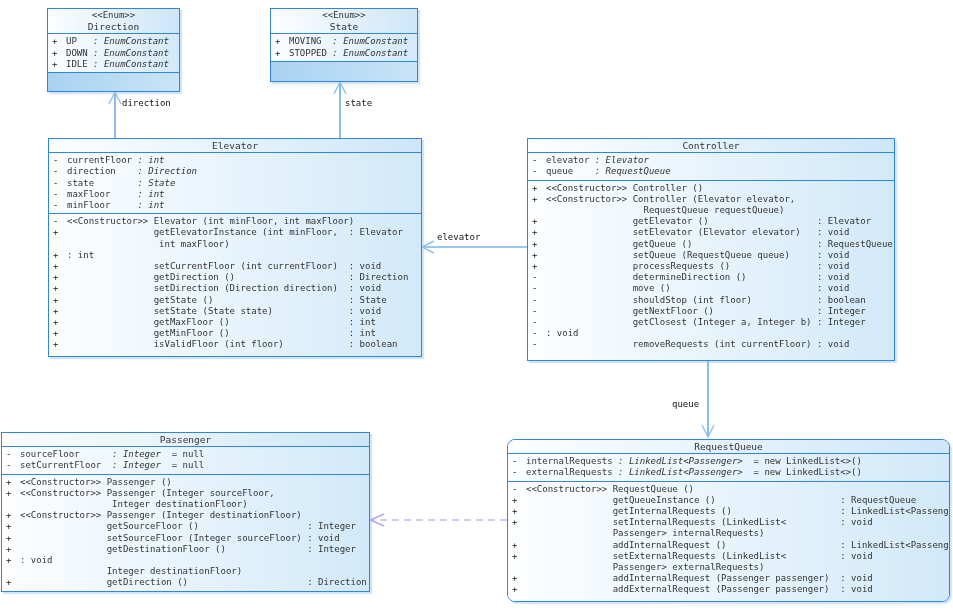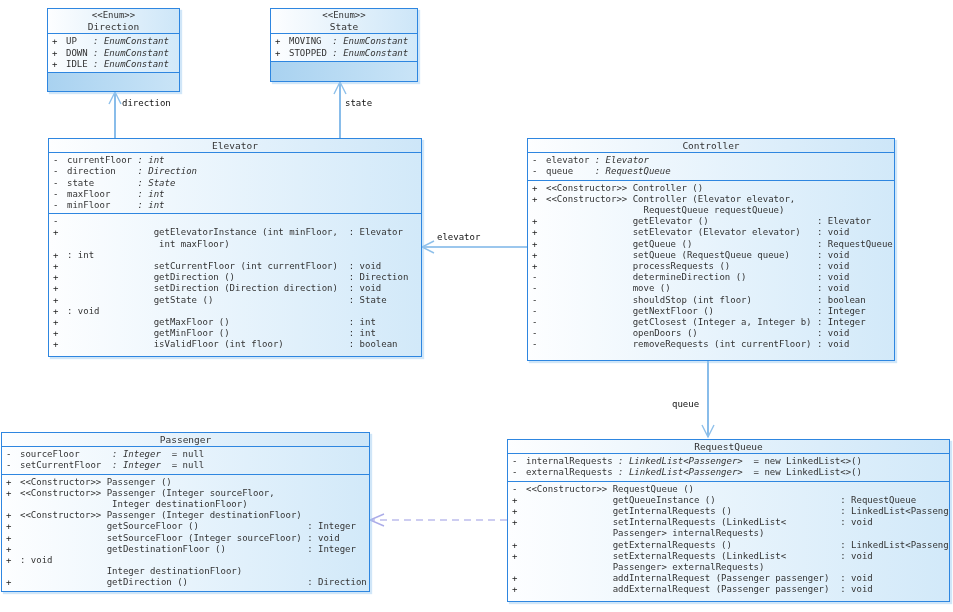--- a/index.html
+++ b/index.html
@@ -95,29 +95,29 @@
     <div class="ttl">Elevator</div>
   </div>
   <div class="sec attrs">
       <div class="row"><span class="v">-</span><span class="an">currentFloor</span><span class="at">: int</span></div>
       <div class="row"><span class="v">-</span><span class="an">direction</span><span class="at">: Direction</span></div>
       <div class="row"><span class="v">-</span><span class="an">state</span><span class="at">: State</span></div>
       <div class="row"><span class="v">-</span><span class="an">maxFloor</span><span class="at">: int</span></div>
       <div class="row"><span class="v">-</span><span class="an">minFloor</span><span class="at">: int</span></div>
     </div>
   <div class="sec methods">
-      <div class="row"><span class="v">-</span><span class="r"></span></div>
+      <div class="row"><span class="v">-</span><span class="n">&lt;&lt;Constructor&gt;&gt; Elevator (int minFloor, int maxFloor)</span><span class="r"></span></div>
       <div class="row"><span class="v">+</span><span class="n">                getElevatorInstance (int minFloor,</span><span class="r">: Elevator</span></div>
       <div class="row"><span class="v"></span><span class="n">                 int maxFloor)</span><span class="r"></span></div>
       <div class="row"><span class="v">+</span><span class="r">: int</span></div>
       <div class="row"><span class="v">+</span><span class="n">                setCurrentFloor (int currentFloor)</span><span class="r">: void</span></div>
       <div class="row"><span class="v">+</span><span class="n">                getDirection ()</span><span class="r">: Direction</span></div>
       <div class="row"><span class="v">+</span><span class="n">                setDirection (Direction direction)</span><span class="r">: void</span></div>
       <div class="row"><span class="v">+</span><span class="n">                getState ()</span><span class="r">: State</span></div>
-      <div class="row"><span class="v">+</span><span class="r">: void</span></div>
+      <div class="row"><span class="v">+</span><span class="n">                setState (State state)</span><span class="r">: void</span></div>
       <div class="row"><span class="v">+</span><span class="n">                getMaxFloor ()</span><span class="r">: int</span></div>
       <div class="row"><span class="v">+</span><span class="n">                getMinFloor ()</span><span class="r">: int</span></div>
       <div class="row"><span class="v">+</span><span class="n">                isValidFloor (int floor)</span><span class="r">: boolean</span></div>
     </div>
 </div>
 
 <div class="cls" style="left:527px;top:138px;width:366px;height:221px;--acol:9ch;--mcol:50ch;">
   <div class="hdr">
     <div class="ttl">Controller</div>
   </div>
@@ -132,21 +132,21 @@
       <div class="row"><span class="v">+</span><span class="n">                getElevator ()</span><span class="r">: Elevator</span></div>
       <div class="row"><span class="v">+</span><span class="n">                setElevator (Elevator elevator)</span><span class="r">: void</span></div>
       <div class="row"><span class="v">+</span><span class="n">                getQueue ()</span><span class="r">: RequestQueue</span></div>
       <div class="row"><span class="v">+</span><span class="n">                setQueue (RequestQueue queue)</span><span class="r">: void</span></div>
       <div class="row"><span class="v">+</span><span class="n">                processRequests ()</span><span class="r">: void</span></div>
       <div class="row"><span class="v">-</span><span class="n">                determineDirection ()</span><span class="r">: void</span></div>
       <div class="row"><span class="v">-</span><span class="n">                move ()</span><span class="r">: void</span></div>
       <div class="row"><span class="v">-</span><span class="n">                shouldStop (int floor)</span><span class="r">: boolean</span></div>
       <div class="row"><span class="v">-</span><span class="n">                getNextFloor ()</span><span class="r">: Integer</span></div>
       <div class="row"><span class="v">-</span><span class="n">                getClosest (Integer a, Integer b)</span><span class="r">: Integer</span></div>
-      <div class="row"><span class="v">-</span><span class="n">                openDoors ()</span><span class="r">: void</span></div>
+      <div class="row"><span class="v">-</span><span class="r">: void</span></div>
       <div class="row"><span class="v">-</span><span class="n">                removeRequests (int currentFloor)</span><span class="r">: void</span></div>
     </div>
 </div>
 
 <div class="cls" style="left:1px;top:432px;width:367px;height:158px;--acol:17ch;--tcol:11ch;--mcol:53ch;">
   <div class="hdr">
     <div class="ttl">Passenger</div>
   </div>
   <div class="sec attrs">
       <div class="row"><span class="v">-</span><span class="an">sourceFloor</span><span class="at">: Integer</span><span class="ad">= null</span></div>
@@ -159,33 +159,33 @@
       <div class="row"><span class="v">+</span><span class="n">&lt;&lt;Constructor&gt;&gt; Passenger (Integer destinationFloor)</span><span class="r"></span></div>
       <div class="row"><span class="v">+</span><span class="n">                getSourceFloor ()</span><span class="r">: Integer</span></div>
       <div class="row"><span class="v">+</span><span class="n">                setSourceFloor (Integer sourceFloor)</span><span class="r">: void</span></div>
       <div class="row"><span class="v">+</span><span class="n">                getDestinationFloor ()</span><span class="r">: Integer</span></div>
       <div class="row"><span class="v">+</span><span class="r">: void</span></div>
       <div class="row"><span class="v"></span><span class="n">                Integer destinationFloor)</span><span class="r"></span></div>
       <div class="row"><span class="v">+</span><span class="n">                getDirection ()</span><span class="r">: Direction</span></div>
     </div>
 </div>
 
-<div class="cls" style="left:507px;top:439px;width:441px;height:161px;--acol:17ch;--tcol:25ch;--mcol:58ch;">
+<div class="cls" style="left:507px;top:439px;width:441px;height:161px;border-radius:8px;--acol:17ch;--tcol:25ch;--mcol:58ch;">
   <div class="hdr">
     <div class="ttl">RequestQueue</div>
   </div>
   <div class="sec attrs">
       <div class="row"><span class="v">-</span><span class="an">internalRequests</span><span class="at">: LinkedList&lt;Passenger&gt;</span><span class="ad">= new LinkedList&lt;&gt;()</span></div>
       <div class="row"><span class="v">-</span><span class="an">externalRequests</span><span class="at">: LinkedList&lt;Passenger&gt;</span><span class="ad">= new LinkedList&lt;&gt;()</span></div>
     </div>
   <div class="sec methods">
       <div class="row"><span class="v">-</span><span class="n">&lt;&lt;Constructor&gt;&gt; RequestQueue ()</span><span class="r"></span></div>
       <div class="row"><span class="v">+</span><span class="n">                getQueueInstance ()</span><span class="r">: RequestQueue</span></div>
       <div class="row"><span class="v">+</span><span class="n">                getInternalRequests ()</span><span class="r">: LinkedList&lt;Passenger&gt;</span></div>
       <div class="row"><span class="v">+</span><span class="n">                setInternalRequests (LinkedList&lt;</span><span class="r">: void</span></div>
       <div class="row"><span class="v"></span><span class="n">                Passenger&gt; internalRequests)</span><span class="r"></span></div>
-      <div class="row"><span class="v">+</span><span class="n">                getExternalRequests ()</span><span class="r">: LinkedList&lt;Passenger&gt;</span></div>
+      <div class="row"><span class="v">+</span><span class="n">                addInternalRequest ()</span><span class="r">: LinkedList&lt;Passenger&gt;</span></div>
       <div class="row"><span class="v">+</span><span class="n">                setExternalRequests (LinkedList&lt;</span><span class="r">: void</span></div>
       <div class="row"><span class="v"></span><span class="n">                Passenger&gt; externalRequests)</span><span class="r"></span></div>
       <div class="row"><span class="v">+</span><span class="n">                addInternalRequest (Passenger passenger)</span><span class="r">: void</span></div>
       <div class="row"><span class="v">+</span><span class="n">                addExternalRequest (Passenger passenger)</span><span class="r">: void</span></div>
     </div>
 </div>
 
 </body></html>

